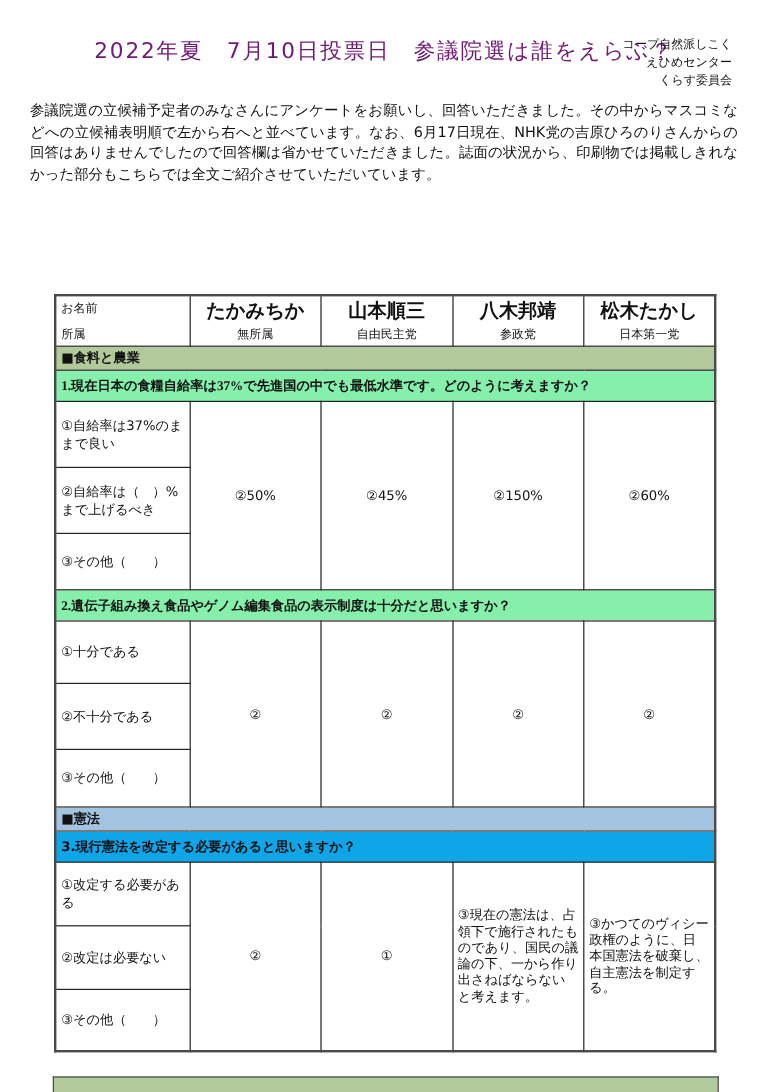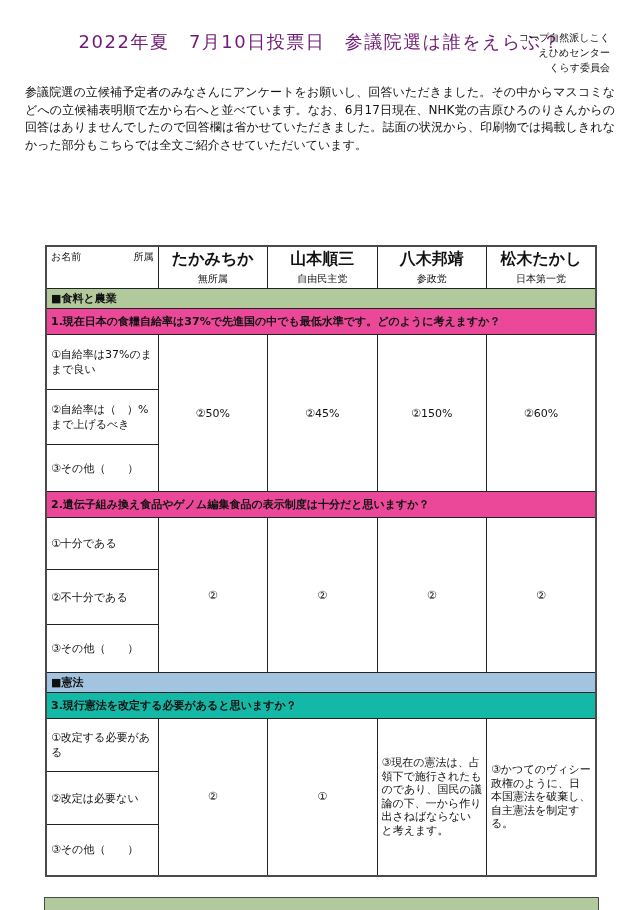--- a/index.html
+++ b/index.html
@@ -28,32 +28,32 @@
     vertical-align:middle;overflow:hidden;word-break:break-all;
   }
   col.c-label{width:112px;}
   col.c-cand{width:109.5px;}
   
   .rh42{height:42px}.rh17{height:17px}.rh26{height:26px}
   .rh55{height:55px}.rh47{height:47px}.rh52{height:52px}
   .rh48{height:48px}.rh18{height:18px}.rh53{height:53px}.rh51{height:51px}
   
   td.corner{padding:3px 5px;}
-  .corner-inner{display:flex;justify-content:space-between;
+  .corner-inner{display:flex;flex-direction:column;justify-content:space-between;
                 height:36px;font-size:10px;}
   td.cand{text-align:center;padding:2px 1px;}
   .cand-name{font-size:16px;font-weight:bold;line-height:20px;}
   .cand-party{font-size:10px;margin-top:3px;}
   
   td.sec{font-weight:bold;font-size:11.5px;padding-left:5px;}
   td.q{font-weight:bold;font-size:11.5px;padding-left:5px;}
   .bg-green{background:#b2c99c;}
-  .bg-green-light{background:#ec4899;}
+  .bg-green-light{background:#86efac;font-family:Liberation Serif, serif;}
   .bg-blue{background:#a2c4e0;}
-  .bg-blue-light{background:#14b8a6;margin-top:20px;}
+  .bg-blue-light{background:#0ea5e9;margin-top:20px;}
   
   td.opt{font-size:11px;line-height:15px;padding-left:5px;}
   td.ans{text-align:center;font-size:15px;margin-left:12px;}
   td.ans-long{font-size:10.5px;line-height:13.5px;text-align:left;
               vertical-align:top;padding:2px 3px;}
   
   .bottom-bar{position:absolute;left:44px;top:897px;width:553px;height:13px;
               background:#b2c99c;border:1px solid #4a4a4a;border-bottom:none;}
 </style>
 </head>

